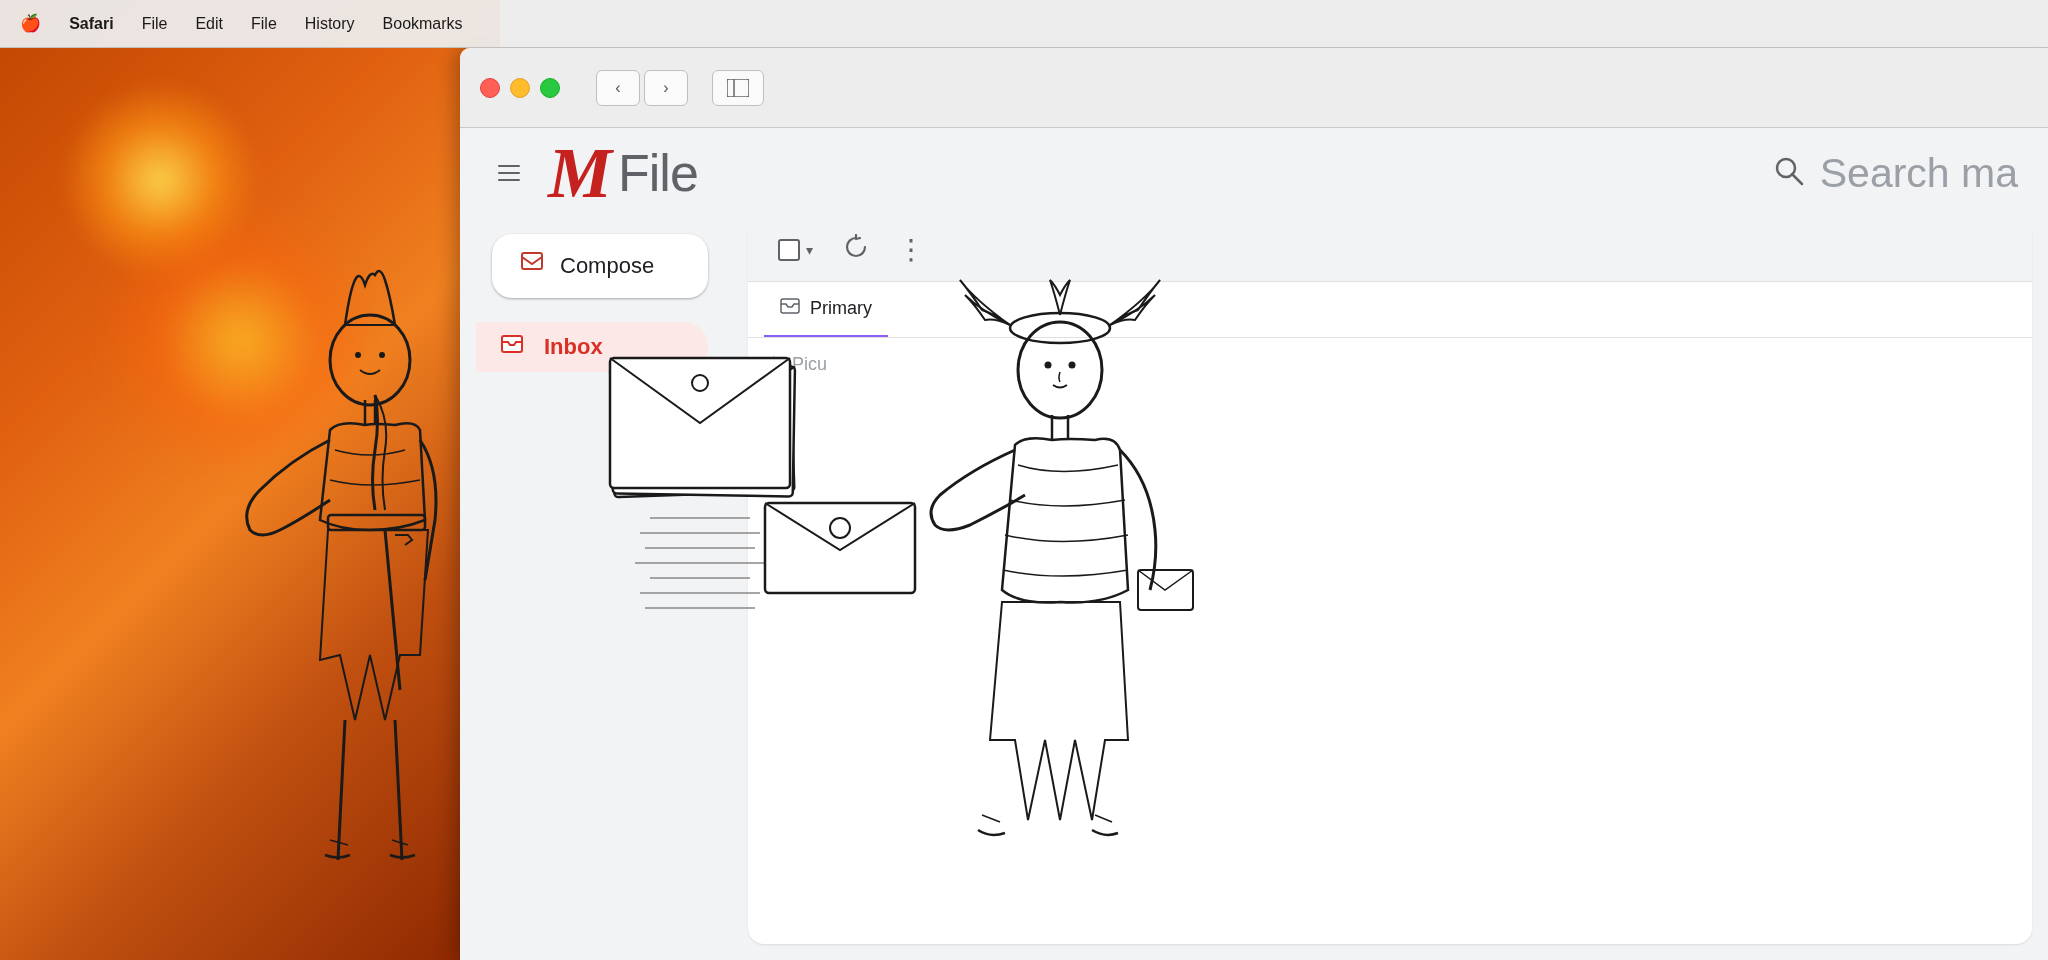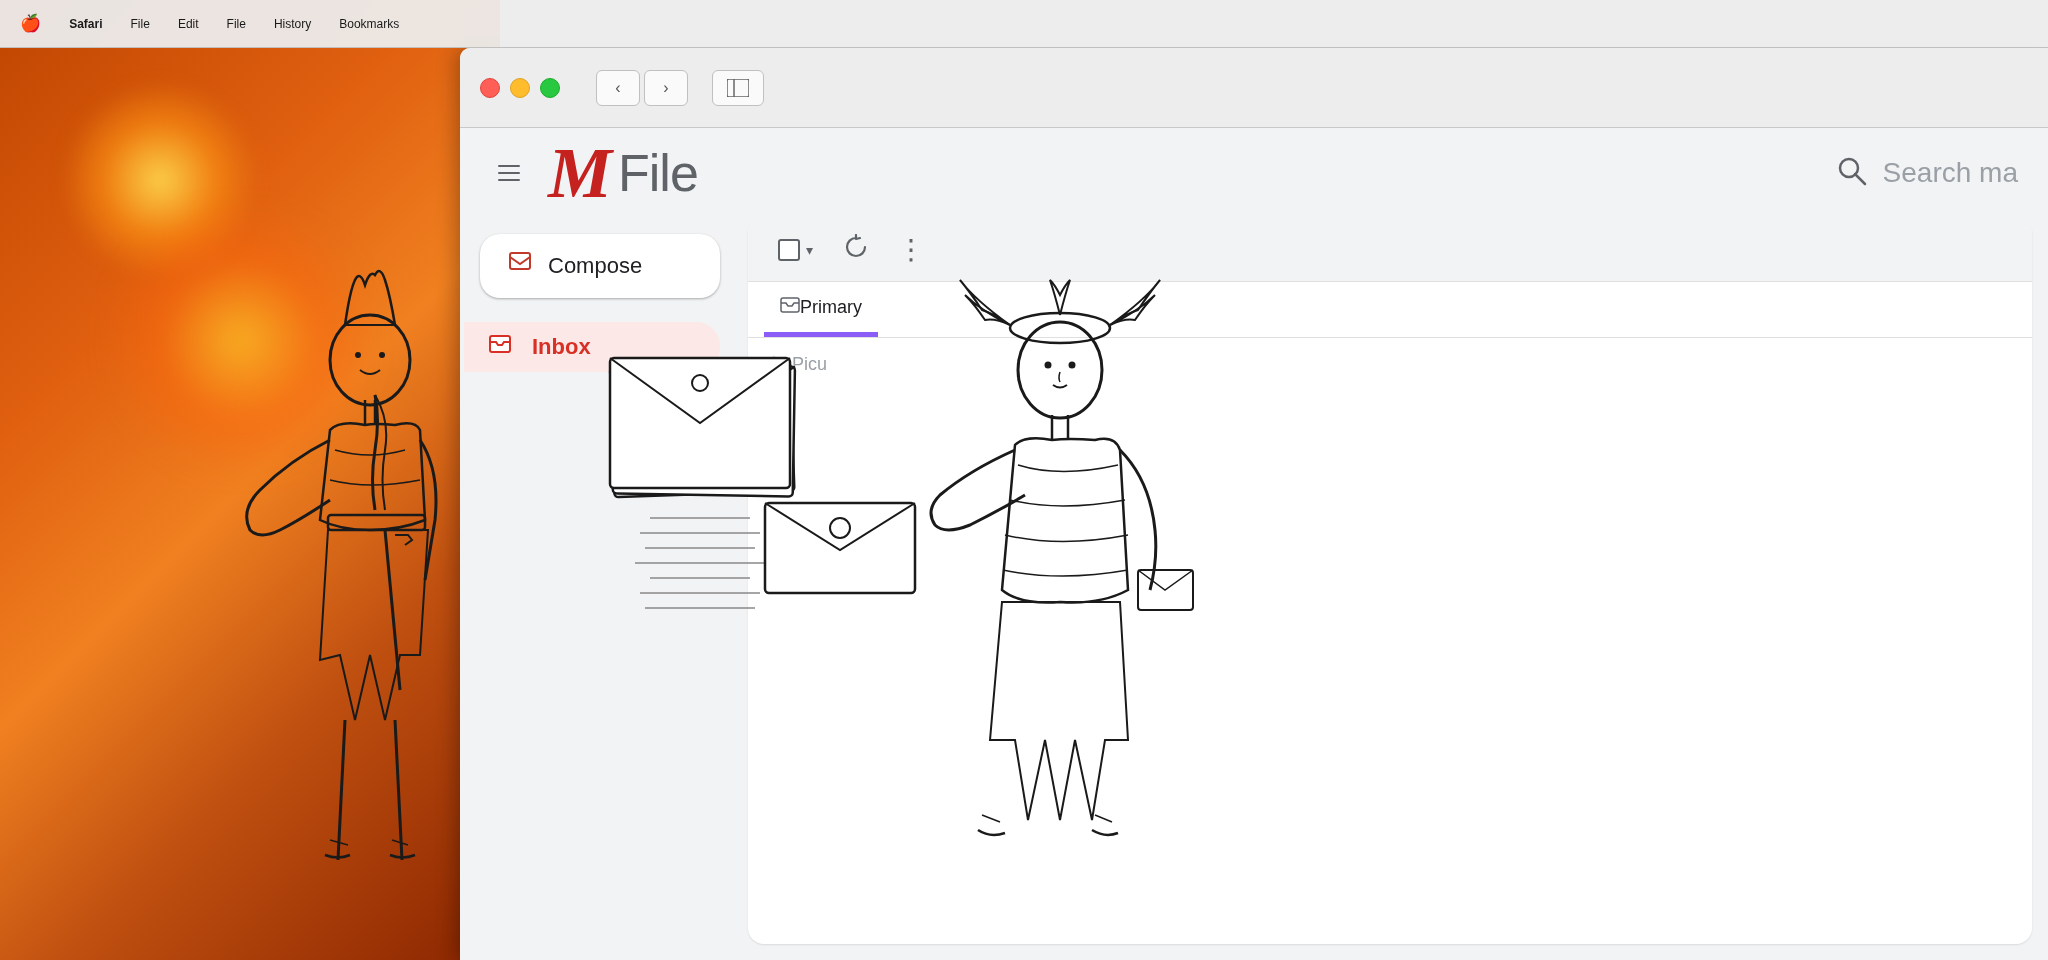--- a/index.html
+++ b/index.html
@@ -25,21 +25,21 @@
       padding: 0 20px;
       gap: 28px;
       font-size: 17px;
       font-weight: 400;
       color: #1a1a1a;
       z-index: 10;
       border-bottom: 1px solid #c0c0c0;
     }
 
     .mac-menubar .menu-item {
-      font-size: 12px;
+      font-size: 16px;
       font-weight: 400;
       color: #1a1a1a;
     }
 
     .mac-menubar .menu-item.bold {
       font-weight: 600;
     }
 
     
     .browser-window {
@@ -182,21 +182,21 @@
       align-items: center;
       gap: 16px;
     }
 
     .search-icon-header {
       font-size: 28px;
       color: #5f6368;
     }
 
     .search-placeholder-text {
-      font-size: 28px;
+      font-size: 41px;
       color: #9aa0a6;
       font-weight: 400;
     }
 
     
     .gmail-toolbar {
       height: 64px;
       background: #f1f3f4;
       display: flex;
       align-items: center;
@@ -242,21 +242,21 @@
       display: flex;
       flex: 1;
       overflow: hidden;
     }
 
     
     .gmail-sidebar {
       width: 280px;
       background: #f1f3f4;
       flex-shrink: 0;
-      padding: 16px 4px;
+      padding: 16px 16px;
       overflow-y: auto;
     }
 
     .compose-btn {
       margin: 0 16px 24px 16px;
       height: 64px;
       background: white;
       border-radius: 20px;
       display: flex;
       align-items: center;
@@ -325,24 +325,24 @@
       display: flex;
       align-items: center;
       height: 56px;
       border-bottom: 1px solid #e0e0e0;
       padding: 0 16px;
     }
 
     .primary-tab {
       display: flex;
       align-items: center;
-      gap: 0;
+      gap: 10px;
       padding: 0 16px;
       height: 100%;
-      border-bottom: 5px solid #8b5cf6;
+      border-bottom: 2px solid #8b5cf6;
       cursor: pointer;
       justify-content: center;
     }
 
     .tab-inbox-icon {
       font-size: 18px;
       color: #5f6368;
     }
 
     .tab-label {

